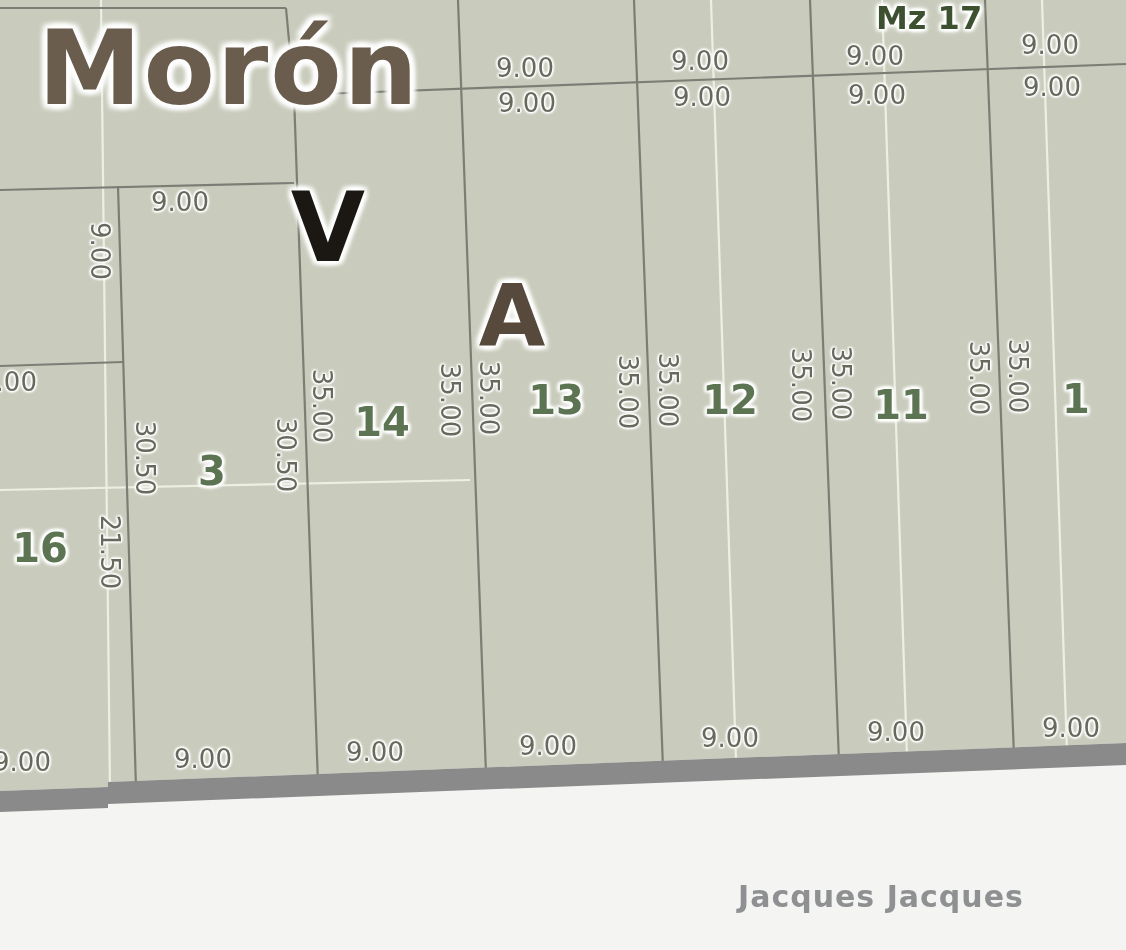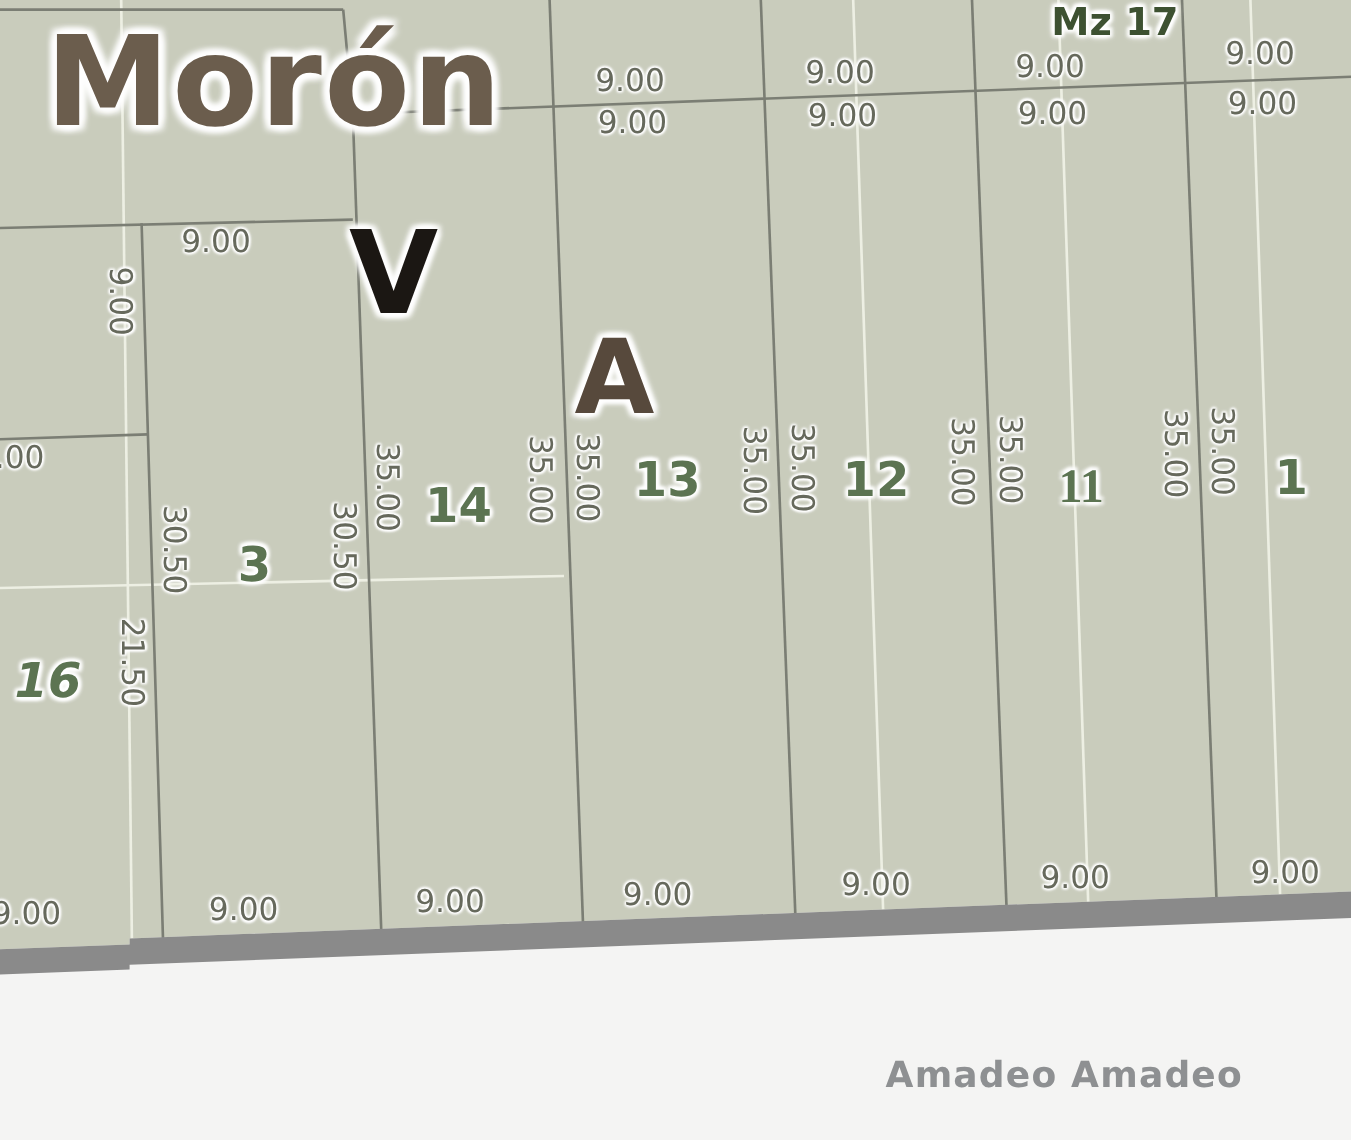--- a/index.html
+++ b/index.html
@@ -105,21 +105,21 @@
       <line x1="985" y1="0" x2="1014" y2="756"></line>
     </g>
 
     <polygon points="0,791 108,787 108,782 1126,743 1126,765 108,804 108,808 0,812" fill="#8a8a8a"></polygon>
   </svg>
 
   <div class="city">Morón</div>
 
   <div class="block-label">Mz 17</div>
 
-  <div class="bottom-street">Amadeo Amadeo</div>
+  <div class="bottom-street">Jacques Jacques</div>
 
   <div id="labels">
       <span class="lbl dim" style="left: 525px; top: 68px;">9.00</span>
       <span class="lbl dim" style="left: 700px; top: 61px;">9.00</span>
       <span class="lbl dim" style="left: 875px; top: 56px;">9.00</span>
       <span class="lbl dim" style="left: 1050px; top: 45px;">9.00</span>
       <span class="lbl dim" style="left: 527px; top: 103px;">9.00</span>
       <span class="lbl dim" style="left: 702px; top: 97px;">9.00</span>
       <span class="lbl dim" style="left: 877px; top: 95px;">9.00</span>
       <span class="lbl dim" style="left: 1052px; top: 87px;">9.00</span>
@@ -138,24 +138,24 @@
       <span class="lbl dim vert" style="left: 841px; top: 383px;">35.00</span>
       <span class="lbl dim vert" style="left: 979px; top: 378px;">35.00</span>
       <span class="lbl dim vert" style="left: 1018px; top: 376px;">35.00</span>
       <span class="lbl dim" style="left: 22px; top: 762px;">9.00</span>
       <span class="lbl dim" style="left: 203px; top: 759px;">9.00</span>
       <span class="lbl dim" style="left: 375px; top: 752px;">9.00</span>
       <span class="lbl dim" style="left: 548px; top: 746px;">9.00</span>
       <span class="lbl dim" style="left: 730px; top: 738px;">9.00</span>
       <span class="lbl dim" style="left: 896px; top: 732px;">9.00</span>
       <span class="lbl dim" style="left: 1071px; top: 728px;">9.00</span>
-      <span class="lbl lot" style="left: 40px; top: 568px; font-style: italic;">16</span>
+      <span class="lbl lot" style="left: 40px; top: 548px;">16</span>
       <span class="lbl lot" style="left: 212px; top: 471px;">3</span>
       <span class="lbl lot" style="left: 382px; top: 422px;">14</span>
       <span class="lbl lot" style="left: 556px; top: 400px;">13</span>
       <span class="lbl lot" style="left: 730px; top: 400px;">12</span>
-      <span class="lbl lot" style="left: 901px; top: 405px; font-family: Liberation Serif, serif;">11</span>
+      <span class="lbl lot" style="left: 901px; top: 405px;">11</span>
       <span class="lbl lot" style="left: 1076px; top: 399px;">1</span>
       <span class="lbl street-letter" style="left: 328px; top: 228px; font-size: 96px; color: rgb(27, 23, 19);">V</span>
       <span class="lbl street-letter" style="left: 512px; top: 315px; font-size: 86px; color: rgb(87, 73, 60);">A</span>
     </div>
 
 </div>
 
 </body></html>

